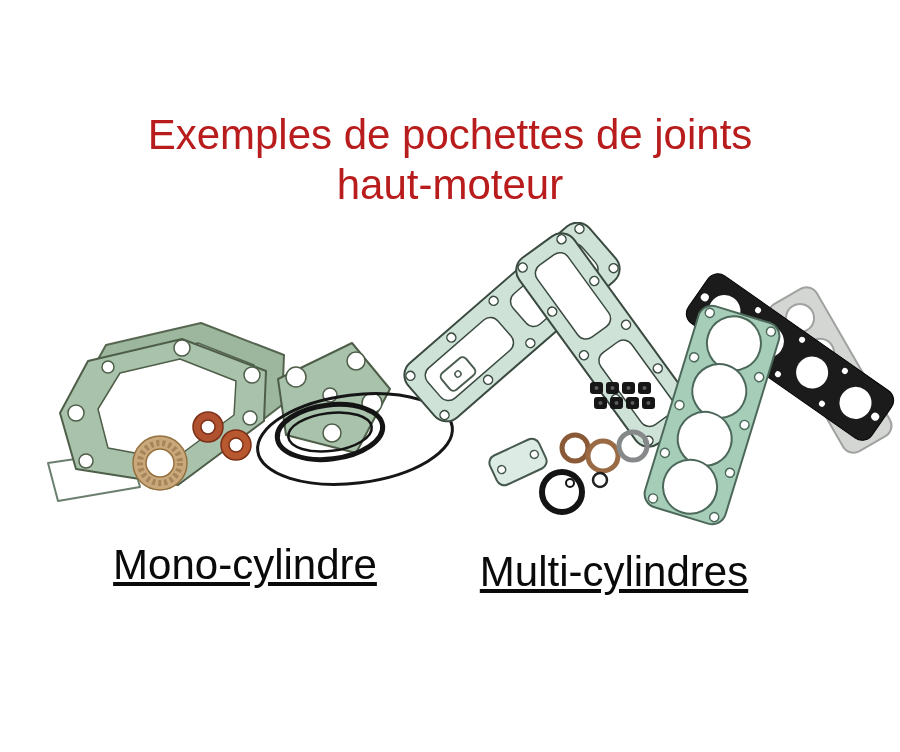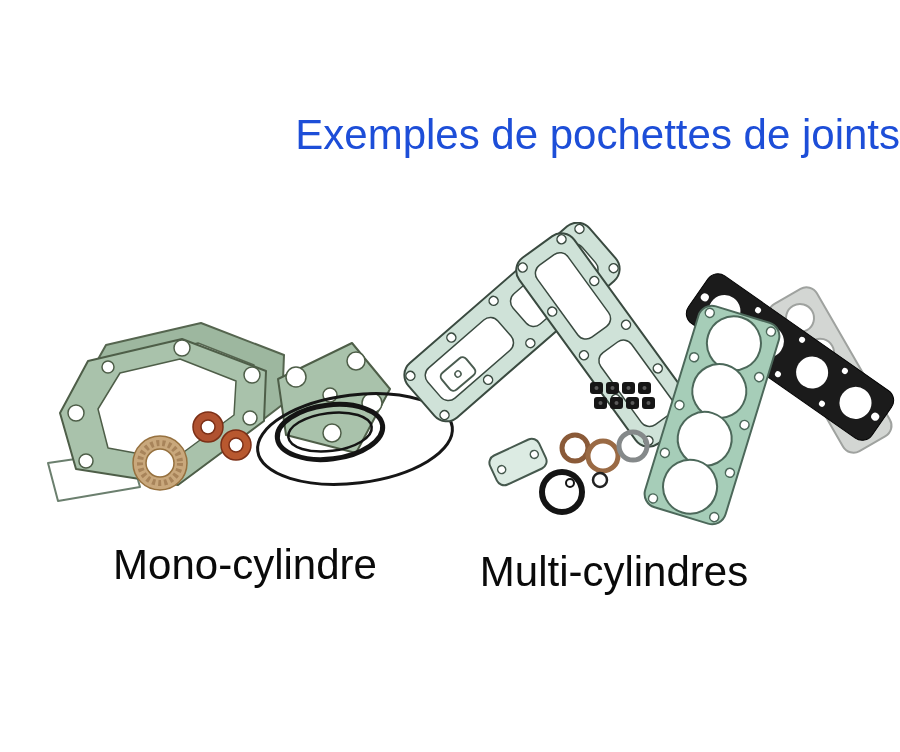--- a/index.html
+++ b/index.html
@@ -10,45 +10,47 @@
     background: #ffffff;
     font-family: "Liberation Sans", sans-serif;
     color: #0a0a0a;
     overflow: hidden;
   }
   .title {
     position: absolute;
     top: 110px;
     left: 0;
     width: 900px;
-    text-align: right;
+    text-align: center;
     font-size: 42px;
     line-height: 1.2;
-    color: #1d4ed8;
+    color: #b91c1c;
   }
   .caption {
     position: absolute;
     text-align: center;
     font-size: 42px;
     color: #0a0a0a;
     width: 380px;
+    text-decoration: underline;
   }
   .caption-mono { top: 541px; left: 55px; }
   .caption-multi { top: 548px; left: 424px; }
   .fig { position: absolute; }
   .fig-mono { left: 30px; top: 315px; }
   .fig-multi { left: 390px; top: 222px; }
 </style>
 </head>
 <body>
 
 <div class="page">
 
   <div class="title">
     <div>Exemples de pochettes de joints</div>
+    <div>haut-moteur</div>
   </div>
 
   <svg class="fig fig-mono" width="440" height="220" viewBox="0 0 440 220">
 
     <g transform="translate(16,-12)">
       <path d="M32,92 L60,42 L155,20 L238,52 L236,102 L150,168 L48,152 Z" fill="#9db79f" stroke="#55654f" stroke-width="2" stroke-linejoin="round"></path>
       <path d="M70,90 L92,55 L152,40 L208,62 L206,98 L145,143 L80,131 Z" fill="#fdfdfd" stroke="#55654f" stroke-width="1.5" stroke-linejoin="round"></path>
     </g>
 
     <path d="M18,148 L100,136 L110,172 L28,186 Z" fill="#ffffff" stroke="#6b7f6e" stroke-width="2" stroke-linejoin="round"></path>

